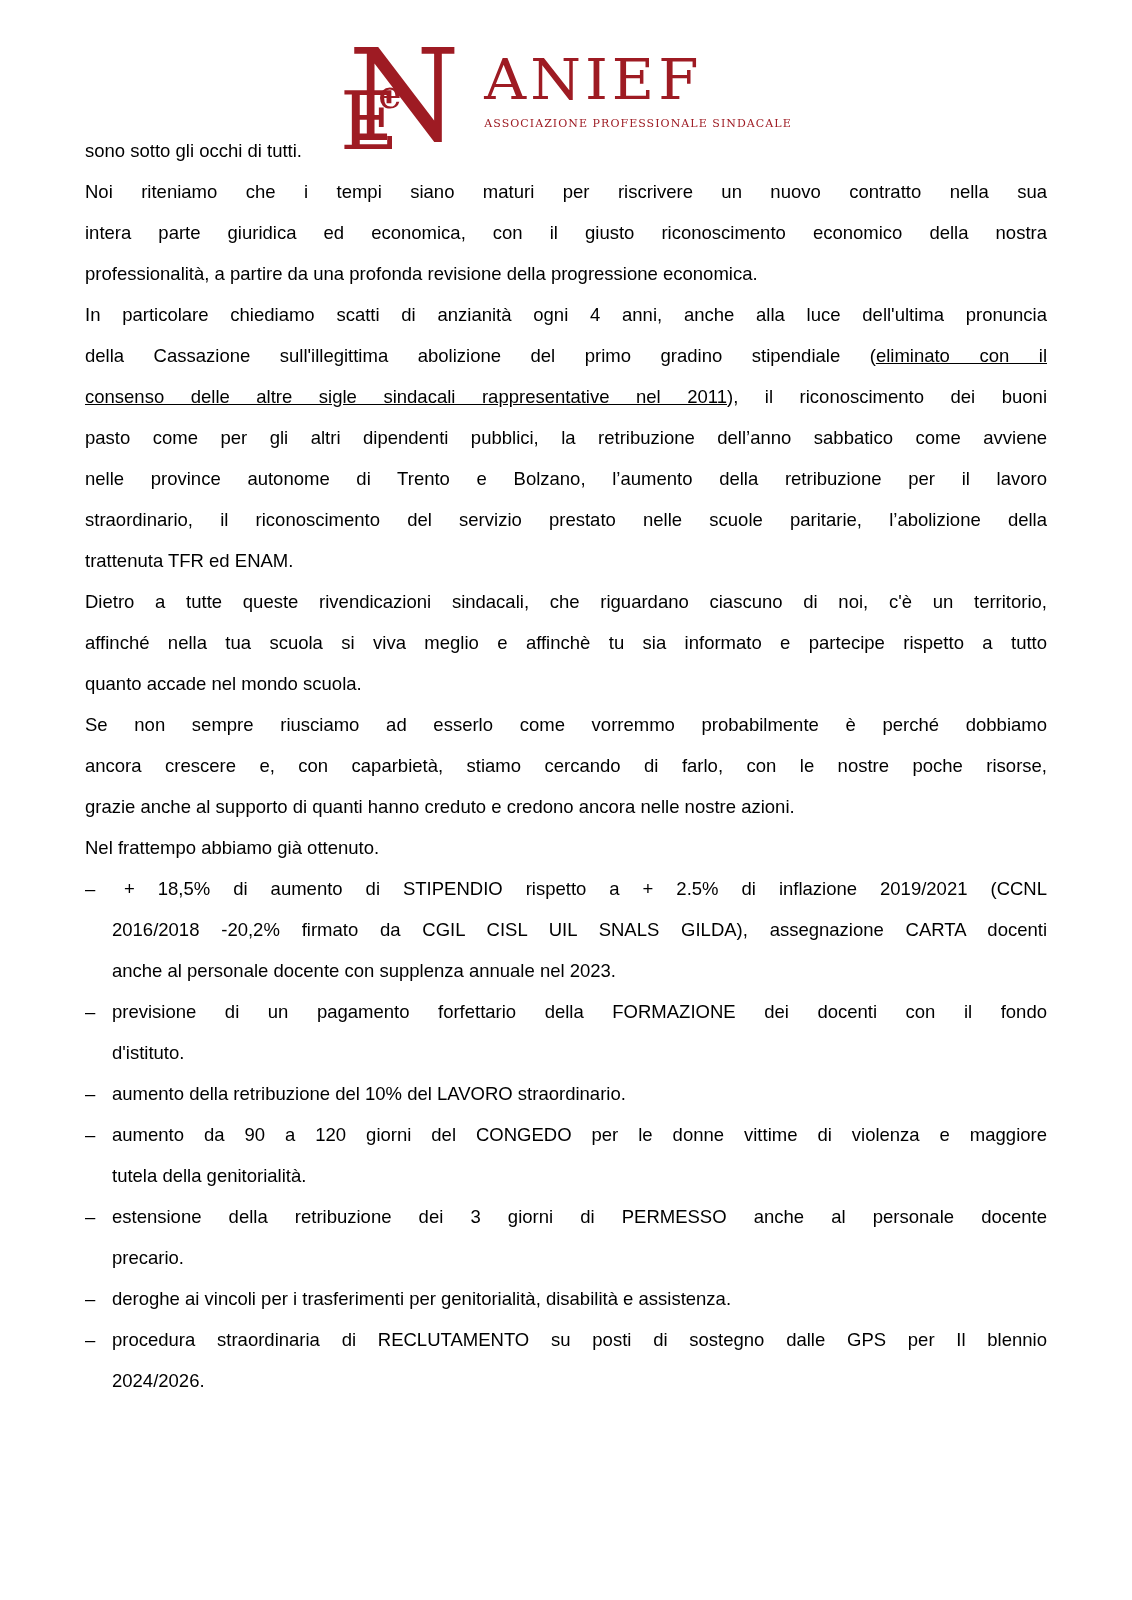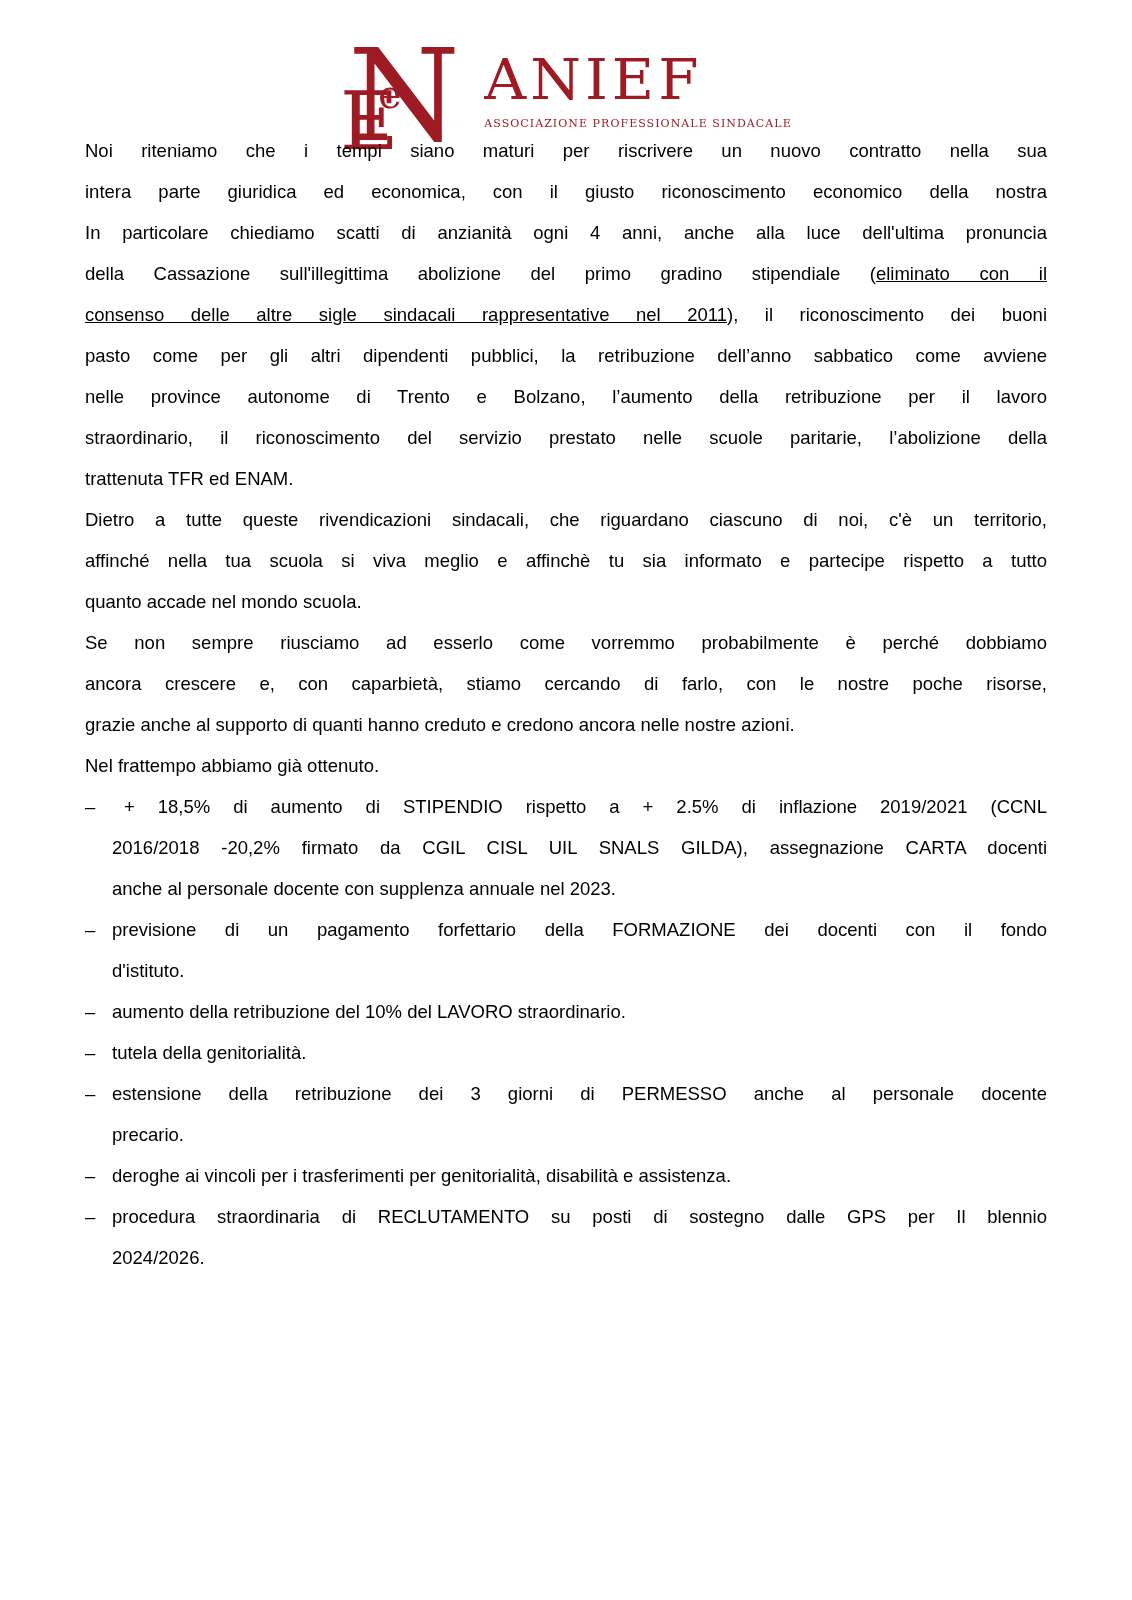--- a/index.html
+++ b/index.html
@@ -81,22 +81,26 @@
       </svg>
     </div>
     <div class="wordmark-wrap">
       <div class="wordmark">ANIEF</div>
       <div class="logo-subtitle">ASSOCIAZIONE PROFESSIONALE SINDACALE</div>
     </div>
   </header>
 
   <main class="content" id="content">
       <div class="para">
+        <div class="line last"><span>sono sotto gli occhi di tutti.</span></div>
+      </div>
+      <div class="para">
         <div class="line"><span>Noi riteniamo che i tempi siano maturi per </span><span class="b">riscrivere un nuovo contratto nella sua</span></div>
         <div class="line"><span class="b">intera parte giuridica ed economica</span><span>, con il giusto riconoscimento economico della nostra</span></div>
+        <div class="line last"><span>professionalità, a partire da una profonda revisione della progressione economica.</span></div>
       </div>
       <div class="para">
         <div class="line"><span>In particolare chiediamo scatti di anzianità ogni 4 anni, anche alla luce dell'ultima pronuncia</span></div>
         <div class="line"><span>della Cassazione sull'illegittima abolizione del primo gradino stipendiale (</span><span class="u">eliminato con il</span></div>
         <div class="line"><span class="u">consenso delle altre sigle sindacali rappresentative nel 2011</span><span>), il riconoscimento dei buoni</span></div>
         <div class="line"><span>pasto come per gli altri dipendenti pubblici, la retribuzione dell’anno sabbatico come avviene</span></div>
         <div class="line"><span>nelle province autonome di Trento e Bolzano, l’aumento della retribuzione per il lavoro</span></div>
         <div class="line"><span>straordinario, il riconoscimento del servizio prestato nelle scuole paritarie, l’abolizione della</span></div>
         <div class="line last"><span>trattenuta TFR ed ENAM.</span></div>
       </div>
@@ -130,20 +134,21 @@
       </div>
       <div class="li">
         <span class="marker">–</span>
         <div class="litext">
           <div class="line last"><span>aumento della retribuzione del 10% del LAVORO straordinario.</span></div>
         </div>
       </div>
       <div class="li">
         <span class="marker">–</span>
         <div class="litext">
+          <div class="line"><span>aumento da 90 a 120 giorni del CONGEDO per le donne vittime di violenza e maggiore</span></div>
           <div class="line last"><span>tutela della genitorialità.</span></div>
         </div>
       </div>
       <div class="li">
         <span class="marker">–</span>
         <div class="litext">
           <div class="line"><span>estensione della retribuzione dei 3 giorni di PERMESSO anche al personale docente</span></div>
           <div class="line last"><span>precario.</span></div>
         </div>
       </div>

